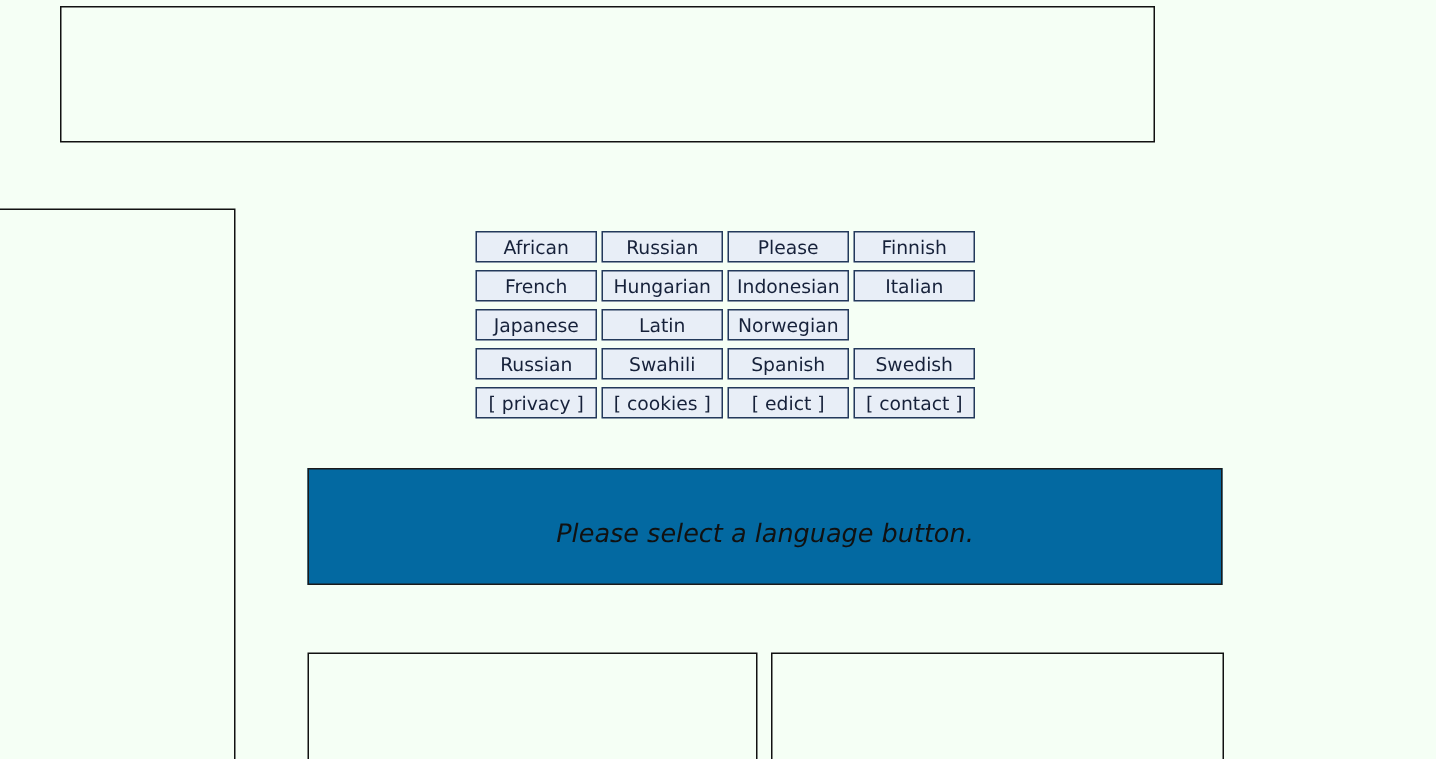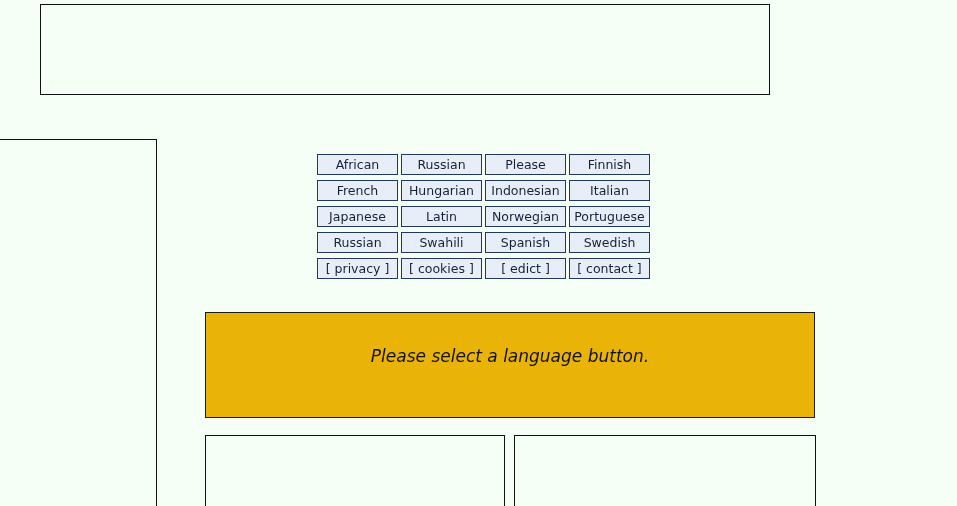--- a/index.html
+++ b/index.html
@@ -81,23 +81,23 @@
     white-space: nowrap;
     overflow: hidden;
   }
 
   
   #message-panel {
     position: absolute;
     left: 205px;
     top: 312px;
     width: 610px;
-    height: 106px;
+    height: 78px;
     box-sizing: border-box;
-    background: #eab308;
+    background: #0369a1;
     border: 1px solid #1a1a1a;
   }
   #message-text {
     display: block;
     text-align: center;
     font-family: "DejaVu Sans", sans-serif;
     font-style: italic;
     font-size: 17px;
     color: #111111;
     margin-top: 33px;
@@ -125,21 +125,20 @@
       <button class="lang-btn">French</button>
       <button class="lang-btn">Hungarian</button>
       <button class="lang-btn">Indonesian</button>
       <button class="lang-btn">Italian</button>
     </div>
 
     <div class="btn-row">
       <button class="lang-btn">Japanese</button>
       <button class="lang-btn">Latin</button>
       <button class="lang-btn">Norwegian</button>
-      <button class="lang-btn">Portuguese</button>
     </div>
 
     <div class="btn-row">
       <button class="lang-btn">Russian</button>
       <button class="lang-btn">Swahili</button>
       <button class="lang-btn">Spanish</button>
       <button class="lang-btn">Swedish</button>
     </div>
 
     <div class="btn-row">

